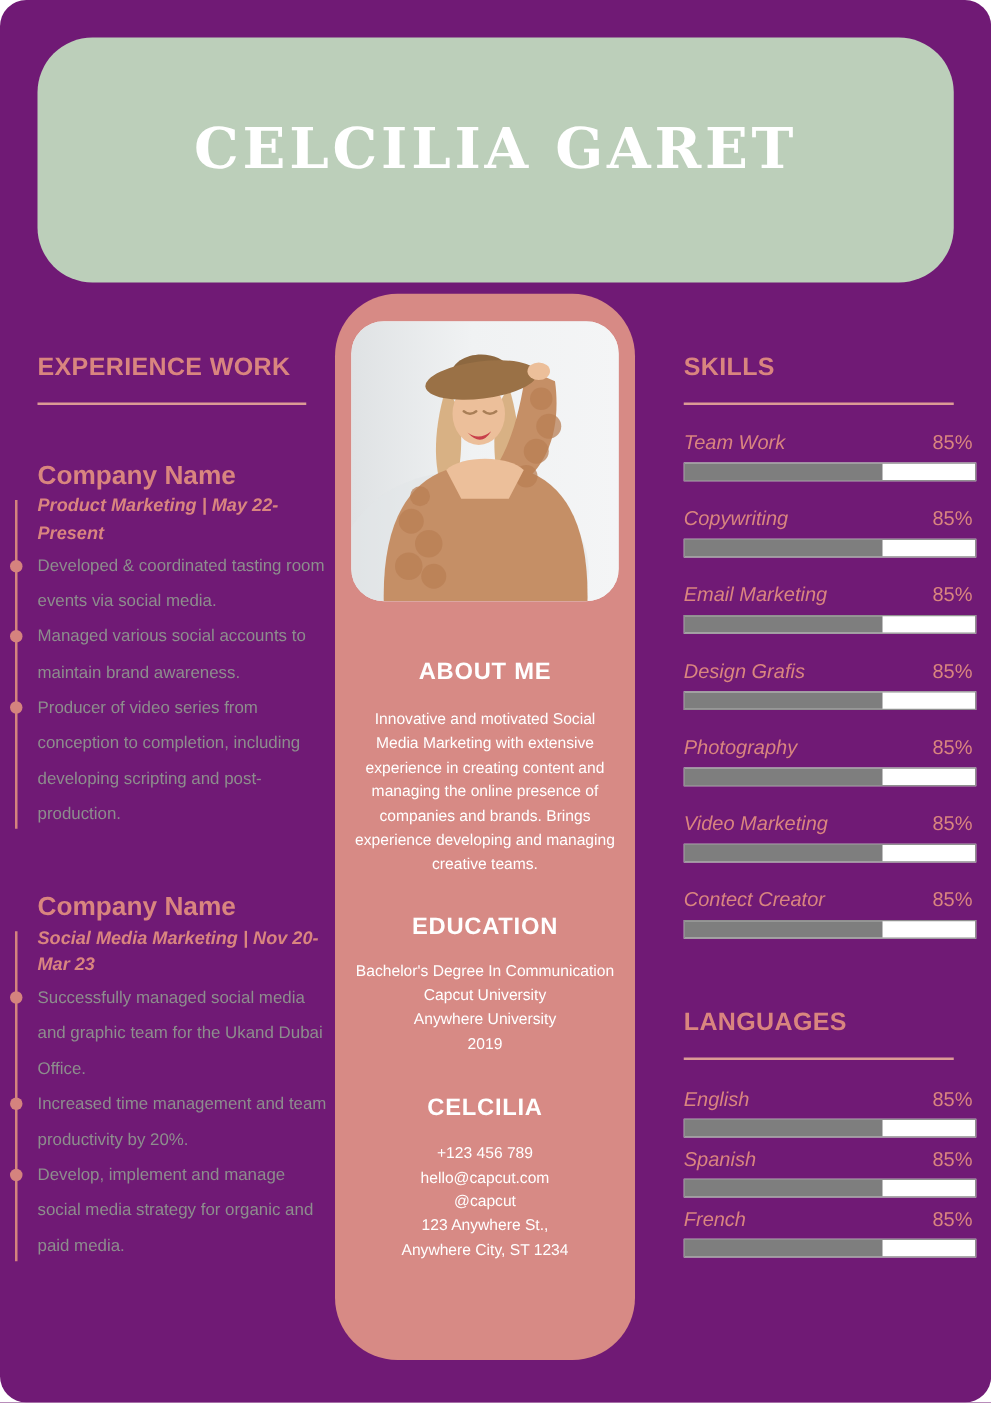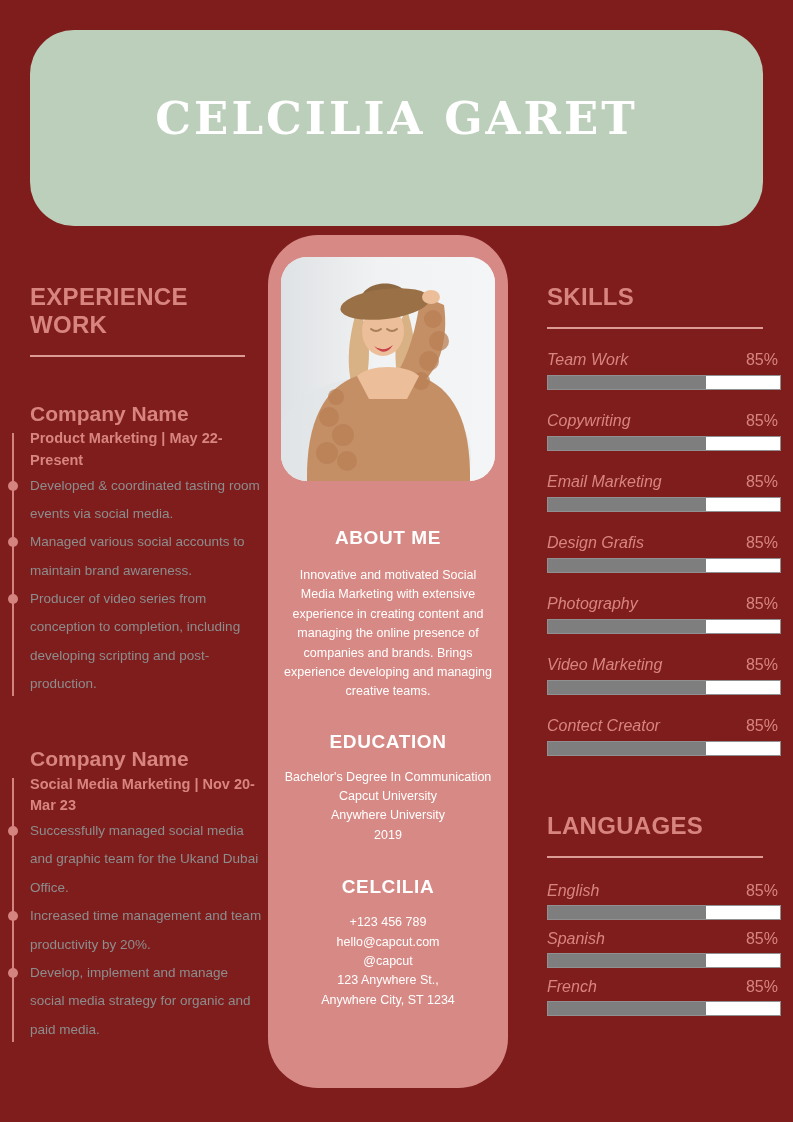--- a/index.html
+++ b/index.html
@@ -11,52 +11,52 @@
     --gray-text:#8d8d8d;
     --bar-fill:#7e7e7e;
     --bar-border:#909090;
   }
   *{box-sizing:border-box;}
   html,body{margin:0;padding:0;}
   body{
     width:793px;height:1122px;background:#ffffff;
     font-family:"Liberation Sans",sans-serif;
   }
-  .page{position:relative;width:793px;height:1122px;background:#7f1d1d;overflow:hidden;}
+  .page{position:relative;width:793px;height:1122px;background:#701a75;overflow:hidden;border-radius:21px;}
 
   
   .banner{
     position:absolute;left:30px;top:30px;width:733px;height:196px;
     background:var(--green);border-radius:44px;text-align:center;color:#ffffff;
   }
   .banner h1{
     margin:62px 0 0;font-family:"DejaVu Serif","Liberation Serif",serif;
     font-weight:bold;font-size:45px;letter-spacing:3px;
   }
   .banner .role{
     margin-top:23px;font-family:"DejaVu Serif","Liberation Serif",serif;
     font-size:15px;letter-spacing:3px;font-weight:bold;
   }
 
   
   .col-left{position:absolute;left:30px;top:283px;width:233px;}
   .sec-title{
-    font-size:24px;font-weight:bold;color:var(--salmon);
+    font-size:20px;font-weight:bold;color:var(--salmon);
     letter-spacing:0.3px;margin:0;
   }
   .divider{height:0;border:none;border-top:2px solid var(--salmon-soft);margin:16px 0 0;width:215px;}
   .job{position:relative;margin-top:44px;}
   .job.second{margin-top:48px;}
   .job::before{
     content:"";position:absolute;left:-18.5px;top:32px;bottom:2px;width:2px;
     background:var(--timeline);
   }
   .company{font-size:21px;font-weight:bold;color:var(--salmon);margin:0;line-height:1.2;}
   .meta{
-    font-size:14.5px;font-weight:bold;color:var(--salmon);
+    font-size:14.5px;font-weight:bold;font-style:italic;color:var(--salmon);
     line-height:1.5;margin-top:2px;
   }
   .bullets{}
   .bullet{position:relative;font-size:13.5px;line-height:2.1;color:var(--gray-text);}
   .bullet::before{
     content:"";position:absolute;left:-22.5px;top:9px;width:10px;height:10px;
     border-radius:50%;background:var(--timeline);
   }
 
   

